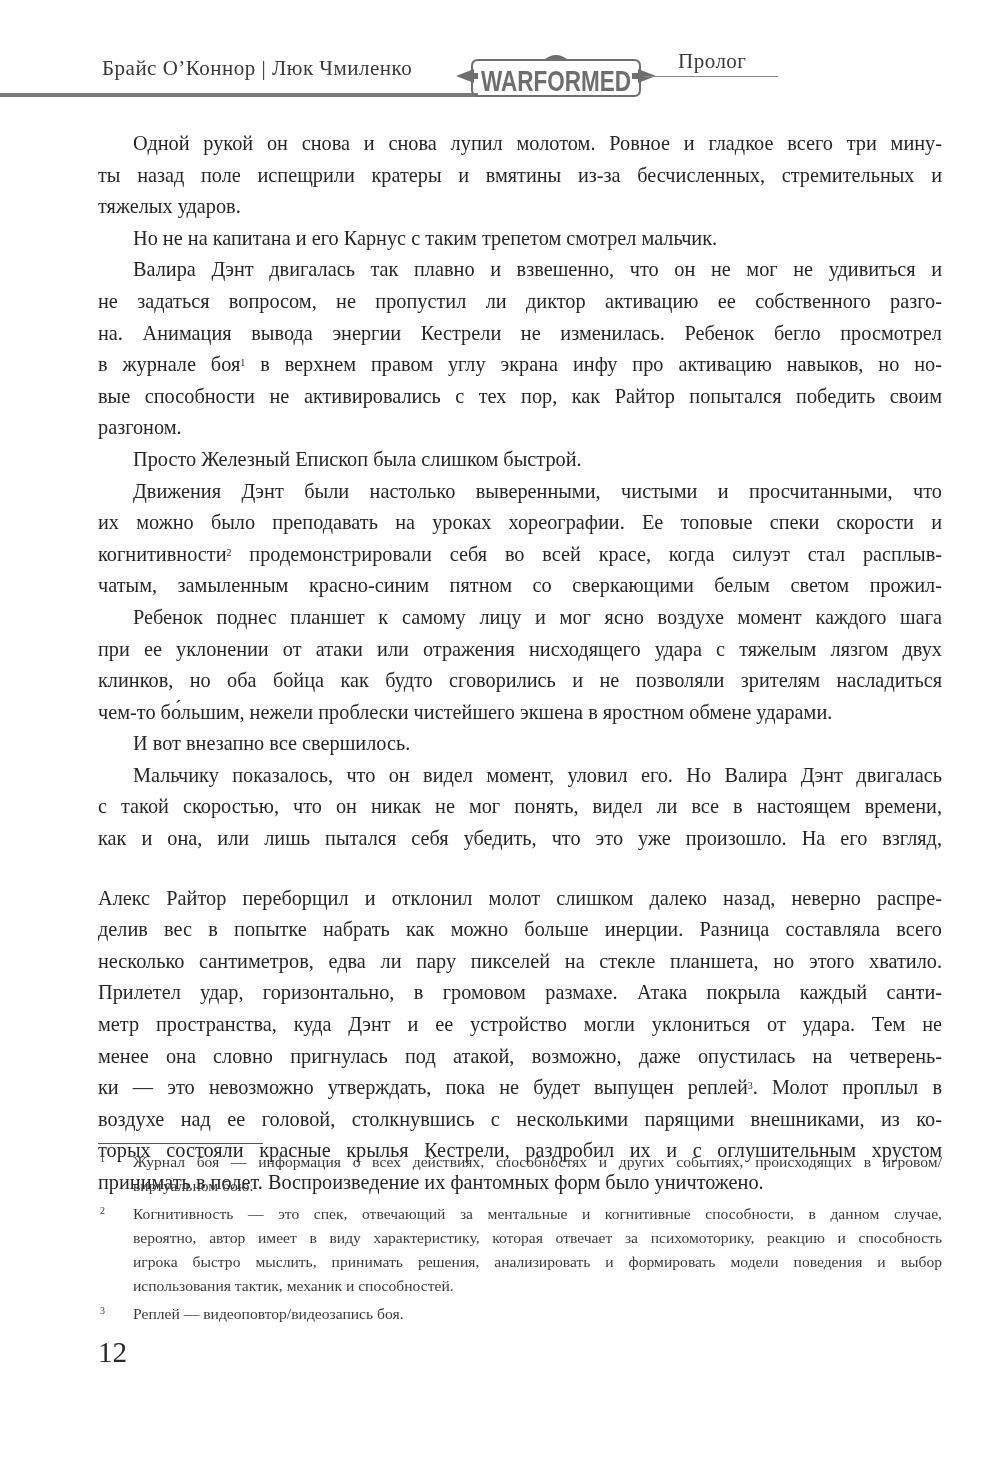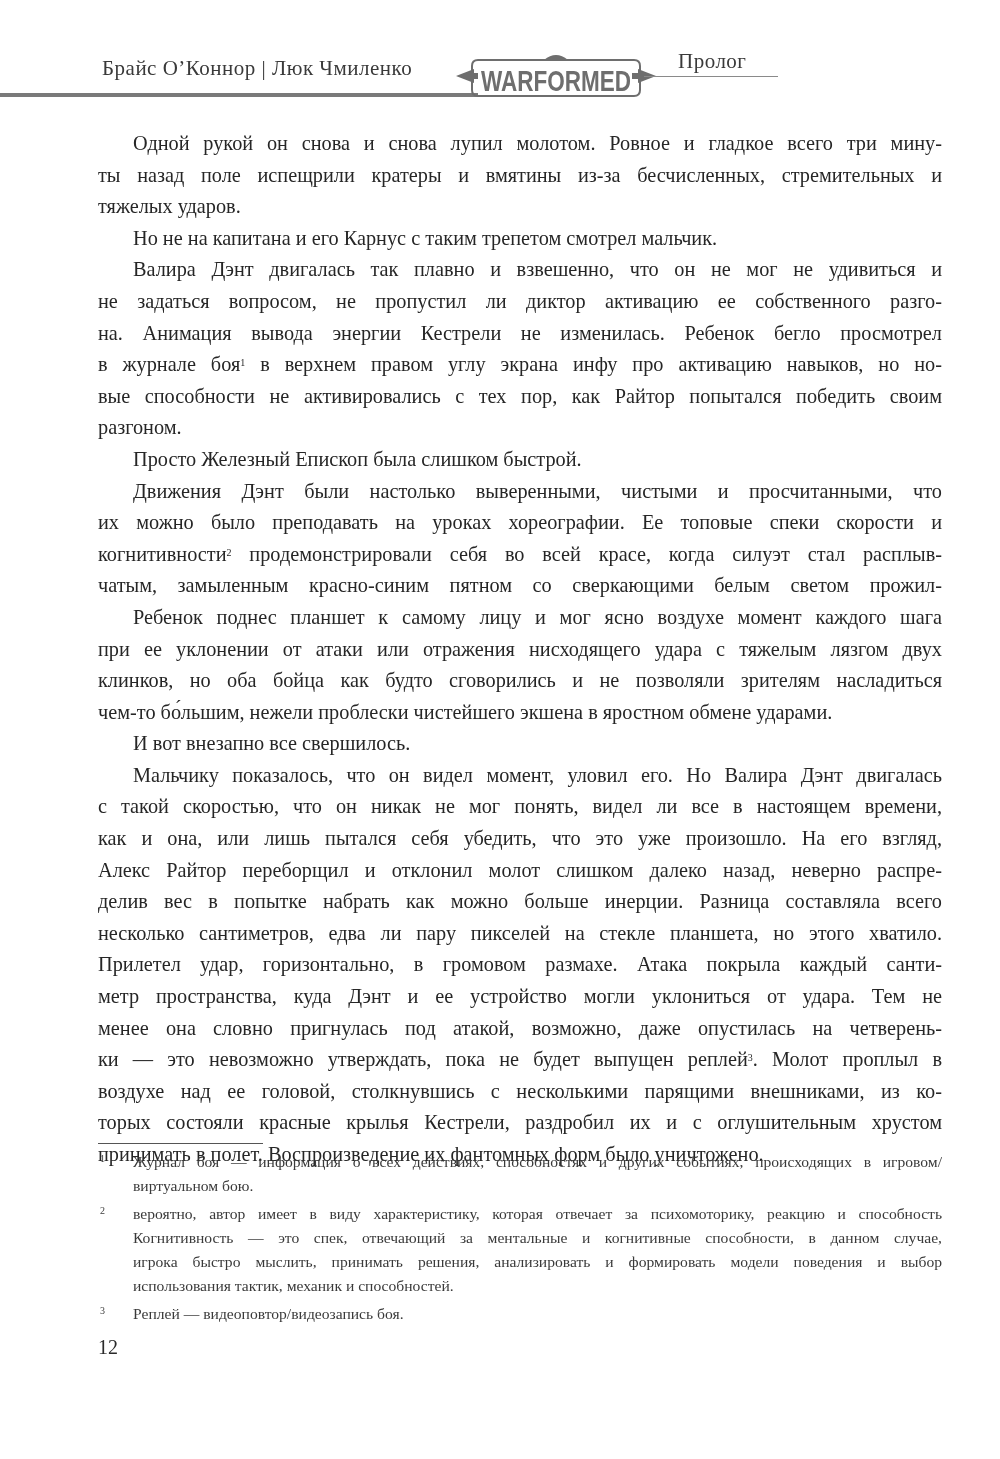--- a/index.html
+++ b/index.html
@@ -17,21 +17,21 @@
     .body-text .line.last { text-align-last:left; }
     .body-text .line.indent { padding-left:35px; }
     sup { font-size:10px; vertical-align:top; position:relative; top:-2px; }
     .fn-rule { position:absolute; left:98px; top:1143px; width:165px; height:1px; background:#555; }
     .footnotes { position:absolute; left:98px; top:1150px; width:844px; font-size:15.6px; line-height:24px; color:#3a3a3a; }
     .fn { position:relative; padding-left:35px; }
     .fn-num { position:absolute; left:2px; top:-3px; font-size:10px; }
     .fn .line { display:block; white-space:nowrap; text-align:justify; text-align-last:justify; }
     .fn .line.last { text-align-last:left; }
     .fn + .fn { margin-top:4px; }
-    .page-num { position:absolute; left:98px; top:1336px; font-size:20px; color:#2a2a2a; }
+    .page-num { position:absolute; left:98px; top:1336px; font-size:29px; color:#2a2a2a; }
   </style>
 </head>
 <body>
 
 <div class="header">
   <div class="authors">Брайс О’Коннор | Люк Чмиленко</div>
   <div class="rule-left"></div>
   <svg class="logo" viewBox="0 0 200 52">
     <polygon points="0,26 18,19 18,33" fill="#6e6e6e"></polygon>
     <rect x="14" y="23" width="8" height="6" fill="#6e6e6e"></rect>
@@ -77,21 +77,21 @@
       <span class="line" style="display: block; width: 844px;">клинков, но оба бойца как будто сговорились и не позволяли зрителям насладиться</span>
       <span class="line last" style="display: block; width: 844px;">чем-то бо́льшим, нежели проблески чистейшего экшена в яростном обмене ударами.</span>
     </div>
     <div>
       <span class="line indent last" style="display: block; width: 809px;">И вот внезапно все свершилось.</span>
     </div>
     <div>
       <span class="line indent" style="display: block; width: 809px;">Мальчику показалось, что он видел момент, уловил его. Но Валира Дэнт двигалась</span>
       <span class="line" style="display: block; width: 844px;">с такой скоростью, что он никак не мог понять, видел ли все в настоящем времени,</span>
       <span class="line" style="display: block; width: 844px;">как и она, или лишь пытался себя убедить, что это уже произошло. На его взгляд,</span>
-      <span class="line" style="display: block; width: 844px;">Алекс Райтор переборщил и отклонил молот слишком далеко назад, неверно распре-</span>
+      <span class="line" style="display: block; width: 844px; margin-top: 28px;">Алекс Райтор переборщил и отклонил молот слишком далеко назад, неверно распре-</span>
       <span class="line" style="display: block; width: 844px;">делив вес в попытке набрать как можно больше инерции. Разница составляла всего</span>
       <span class="line" style="display: block; width: 844px;">несколько сантиметров, едва ли пару пикселей на стекле планшета, но этого хватило.</span>
       <span class="line" style="display: block; width: 844px;">Прилетел удар, горизонтально, в громовом размахе. Атака покрыла каждый санти-</span>
       <span class="line" style="display: block; width: 844px;">метр пространства, куда Дэнт и ее устройство могли уклониться от удара. Тем не</span>
       <span class="line" style="display: block; width: 844px;">менее она словно пригнулась под атакой, возможно, даже опустилась на четверень-</span>
       <span class="line" style="display: block; width: 844px;">ки — это невозможно утверждать, пока не будет выпущен реплей<sup>3</sup>. Молот проплыл в</span>
       <span class="line" style="display: block; width: 844px;">воздухе над ее головой, столкнувшись с несколькими парящими внешниками, из ко-</span>
       <span class="line" style="display: block; width: 844px;">торых состояли красные крылья Кестрели, раздробил их и с оглушительным хрустом</span>
       <span class="line last" style="display: block; width: 844px;">принимать в полет. Воспроизведение их фантомных форм было уничтожено.</span>
     </div>
@@ -99,22 +99,22 @@
 
 <div class="fn-rule"></div>
 <div class="footnotes" id="fns">
     <div class="fn">
       <span class="fn-num">1</span>
       <span class="line" style="display: block; width: 809px;">Журнал боя — информация о всех действиях, способностях и других событиях, происходящих в игровом/</span>
       <span class="line last" style="display: block; width: 809px;">виртуальном бою.</span>
     </div>
     <div class="fn">
       <span class="fn-num">2</span>
+      <span class="line" style="display: block; width: 809px;">Когнитивность — это спек, отвечающий за ментальные и когнитивные способности, в данном случае,</span>
       <span class="line" style="display: block; width: 809px;">вероятно, автор имеет в виду характеристику, которая отвечает за психомоторику, реакцию и способность</span>
-      <span class="line" style="display: block; width: 809px;">Когнитивность — это спек, отвечающий за ментальные и когнитивные способности, в данном случае,</span>
       <span class="line" style="display: block; width: 809px;">игрока быстро мыслить, принимать решения, анализировать и формировать модели поведения и выбор</span>
       <span class="line last" style="display: block; width: 809px;">использования тактик, механик и способностей.</span>
     </div>
     <div class="fn">
       <span class="fn-num">3</span>
       <span class="line last" style="display: block; width: 809px;">Реплей — видеоповтор/видеозапись боя.</span>
     </div>
   </div>
 
 <div class="page-num">12</div>

